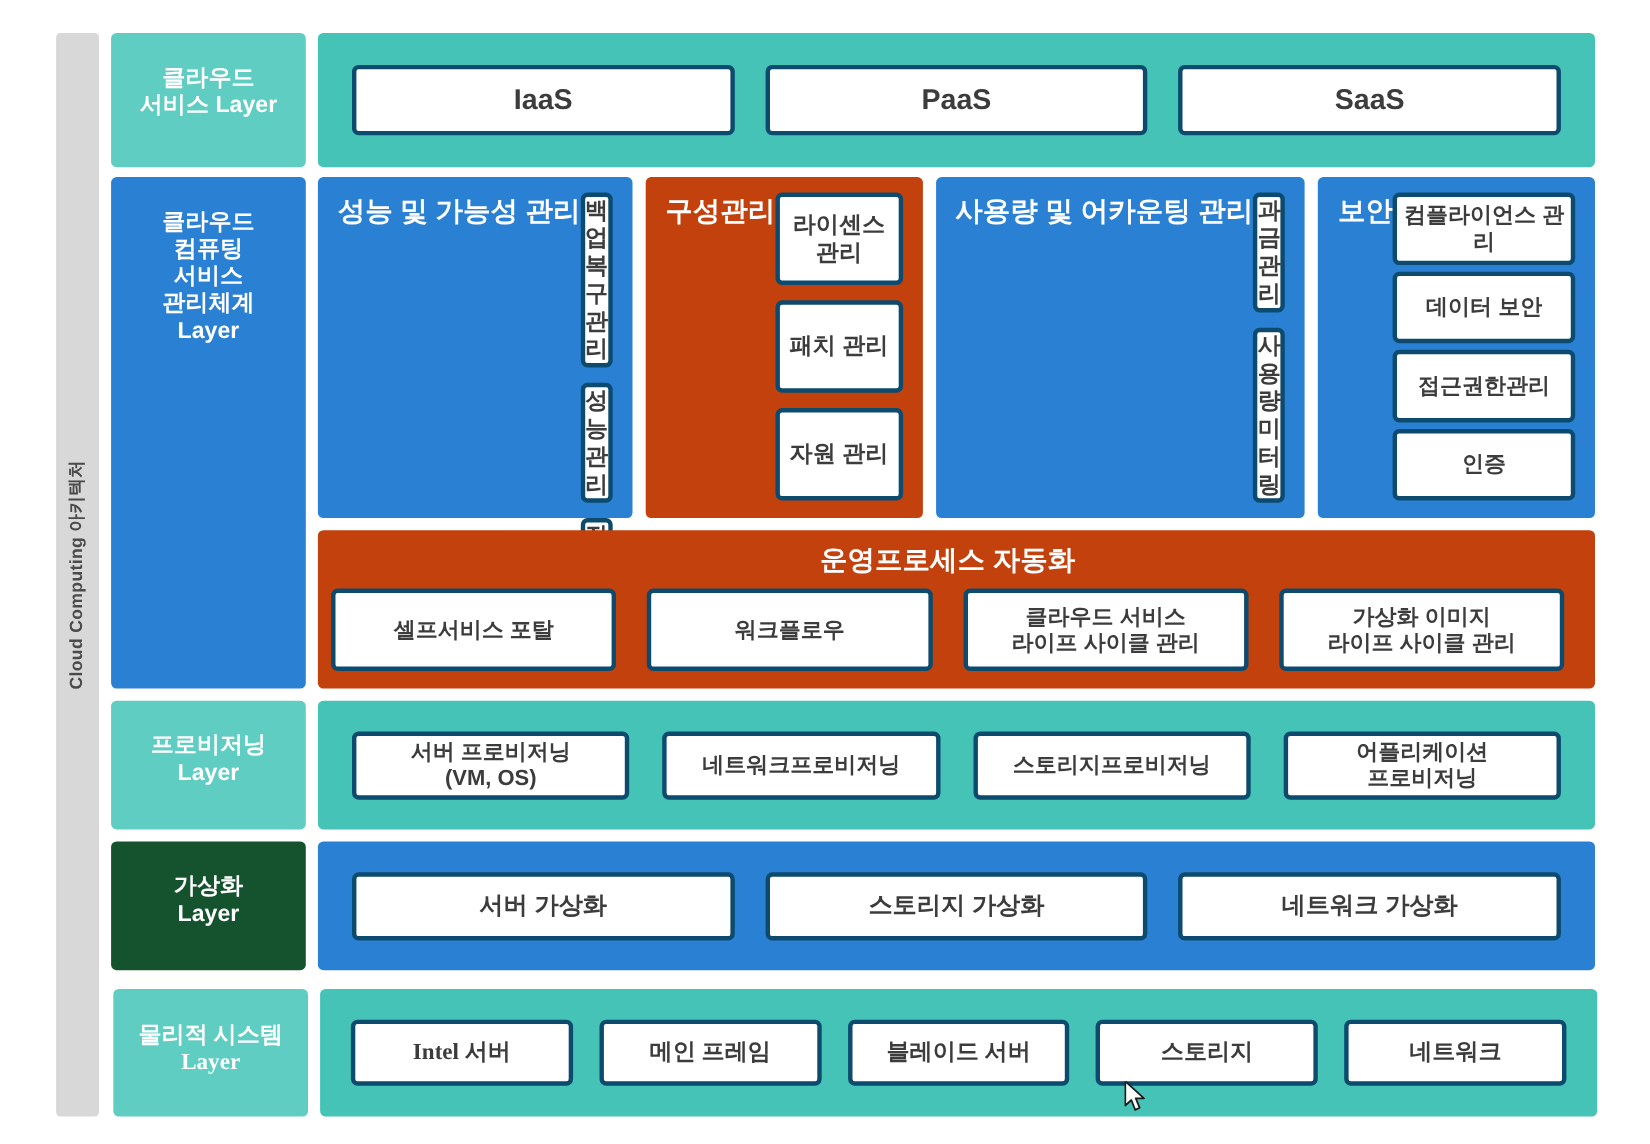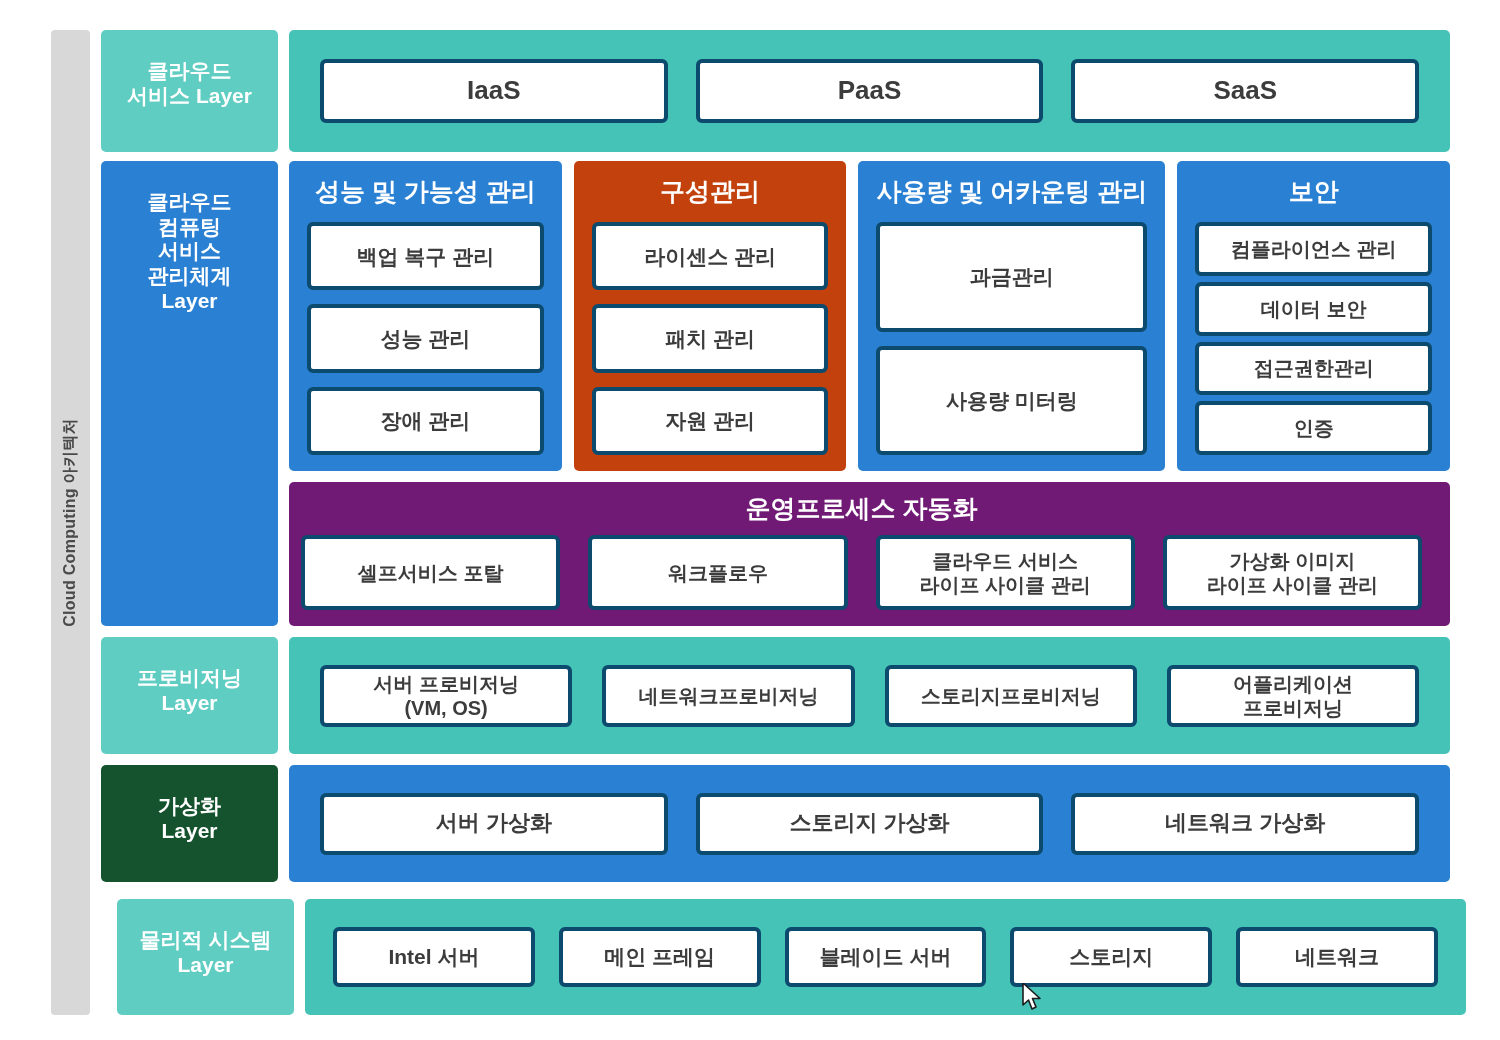--- a/index.html
+++ b/index.html
@@ -112,21 +112,21 @@
     display: flex;
     gap: 12px;
     height: 310px;
   }
   .mgmt-card {
     background: #2a80d2;
     border-radius: 5px;
     box-sizing: border-box;
     padding: 14px 18px 16px 18px;
     display: flex;
-    flex-direction: column;
+    flex-direction: row;
   }
   .mgmt-card.w1 { flex: 1 1 0; }
   .mgmt-card-title {
     color: #ffffff;
     font-weight: bold;
     font-size: 25px;
     text-align: center;
     margin-bottom: 14px;
     white-space: nowrap;
   }
@@ -163,21 +163,21 @@
   #row-prov { left: 101px; top: 637px; width: 1349px; height: 117px; }
   #row-prov .row-body { height: 117px; gap: 30px; padding: 0 31px; }
   #row-prov .chip { flex: 1 1 0; height: 62px; font-size: 20px; }
 
   
   #row-virt { left: 101px; top: 765px; width: 1349px; height: 117px; }
   #row-virt .row-body { height: 117px; gap: 28px; padding: 0 31px; }
   #row-virt .chip { flex: 1 1 0; height: 62px; font-size: 22px; }
 
   
-  #row-phys { left: 117px; top: 899px; width: 1349px; height: 116px; }
+  #row-phys { left: 103px; top: 899px; width: 1349px; height: 116px; font-family: Liberation Serif, serif; }
   #row-phys .row-body { height: 116px; gap: 24px; padding: 0 28px; }
   #row-phys .chip { flex: 1 1 0; height: 60px; font-size: 21px; }
 
   
   #cursor {
     position: absolute;
     width: 22px;
     height: 30px;
     pointer-events: none;
   }
@@ -240,21 +240,21 @@
           <div class="mgmt-card-title">보안</div>
           <div class="mgmt-card-items gap-sm dense">
             <div class="chip">컴플라이언스 관리</div>
             <div class="chip">데이터 보안</div>
             <div class="chip">접근권한관리</div>
             <div class="chip">인증</div>
           </div>
         </div>
       </div>
 
-      <div class="auto-panel" style="background: #701a75; padding-left: 12px;">
+      <div class="auto-panel" style="background: #c2410c; padding-left: 12px;">
         <div class="auto-title">운영프로세스 자동화</div>
         <div class="auto-items">
           <div class="chip">셀프서비스 포탈</div>
           <div class="chip">워크플로우</div>
           <div class="chip">클라우드 서비스<br>라이프 사이클 관리</div>
           <div class="chip">가상화 이미지<br>라이프 사이클 관리</div>
         </div>
       </div>
     </div>
   </div>

